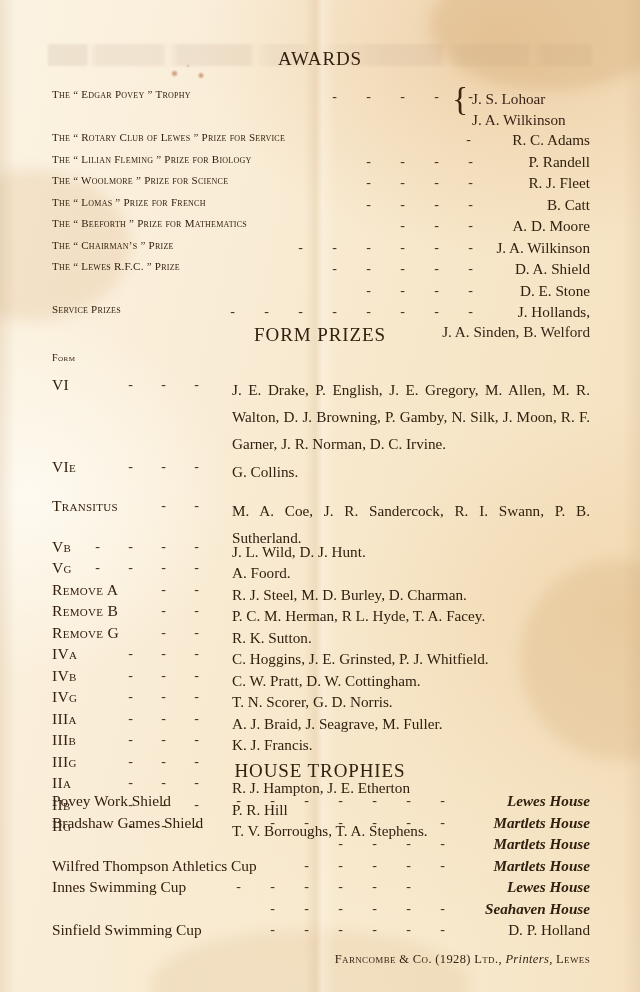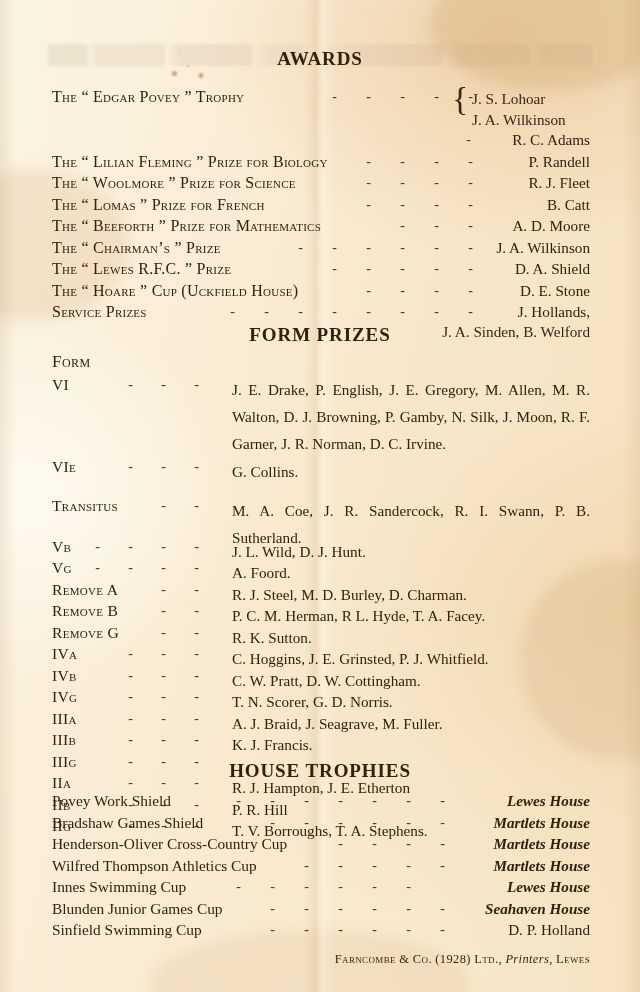--- a/index.html
+++ b/index.html
@@ -89,21 +89,21 @@
     position: relative;
     z-index: 4;
     width: 640px;
     height: 992px;
   }
   .abs { position: absolute; }
 
   h2.section-title {
     margin: 0;
     font-family: "Liberation Serif", "DejaVu Serif", serif;
-    font-weight: bold;
+    font-weight: normal;
     font-size: 19px;
     letter-spacing: .9px;
     text-align: center;
     color: #33200f;
     width: 640px;
   }
 
   
   .awards {
     position: absolute;
@@ -115,21 +115,21 @@
     position: relative;
     height: 21.5px;
     font-size: 14.5px;
   }
   .alabel {
     position: absolute;
     left: 0;
     top: 0;
     white-space: nowrap;
     font-variant: small-caps;
-    font-size: 16px;
+    font-size: 11px;
     letter-spacing: .25px;
     color: #34200f;
   }
   .aname {
     position: absolute;
     right: 0;
     top: 0;
     white-space: nowrap;
     font-size: 15.2px;
     color: #31200f;
@@ -186,21 +186,21 @@
     position: absolute;
     left: 52px;
     top: 352px;
     width: 538px;
   }
   .form-hdr {
     position: absolute;
     left: 0;
     top: 0;
     font-variant: small-caps;
-    font-size: 17px;
+    font-size: 10px;
     letter-spacing: .5px;
     color: #35210f;
   }
   .frow { position: relative; font-size: 15px; }
   .flabel {
     position: absolute;
     left: 0;
     top: 0;
     white-space: nowrap;
     font-variant: small-caps;
@@ -302,20 +302,21 @@
           <span>-</span><span>-</span><span>-</span><span>-</span><span>-</span>
         </span>
         <span class="brace">{</span>
         <span class="brace-names">
           <div>J. S. Lohoar</div>
           <div>J. A. Wilkinson</div>
         </span>
       </div>
 
       <div class="arow">
+        <span class="alabel">The “ Rotary Club of Lewes ” Prize for Service</span>
         <span class="leaders" style="left:400px;width:36px;">
           <span>-</span>
         </span>
         <span class="aname">R. C. Adams</span>
       </div>
 
       <div class="arow">
         <span class="alabel">The “ Lilian Fleming ” Prize for Biology</span>
         <span class="leaders" style="left:300px;width:136px;">
           <span>-</span><span>-</span><span>-</span><span>-</span>
@@ -357,21 +358,20 @@
 
       <div class="arow">
         <span class="alabel">The “ Lewes R.F.C. ” Prize</span>
         <span class="leaders" style="left:266px;width:170px;">
           <span>-</span><span>-</span><span>-</span><span>-</span><span>-</span>
         </span>
         <span class="aname">D. A. Shield</span>
       </div>
 
       <div class="arow">
-        <span class="alabel">The “ Hoare ” Cup (Uckfield House)</span>
         <span class="leaders" style="left:300px;width:136px;">
           <span>-</span><span>-</span><span>-</span><span>-</span>
         </span>
         <span class="aname">D. E. Stone</span>
       </div>
 
       <div class="arow" style="height:43px;">
         <span class="alabel">Service Prizes</span>
         <span class="leaders" style="left:164px;width:272px;">
           <span>-</span><span>-</span><span>-</span><span>-</span><span>-</span><span>-</span><span>-</span><span>-</span>
@@ -536,21 +536,20 @@
 
       <div class="hrow">
         <span class="hlabel">Bradshaw Games Shield</span>
         <span class="leaders" style="left:204px;width:204px;">
           <span>-</span><span>-</span><span>-</span><span>-</span><span>-</span><span>-</span>
         </span>
         <span class="hname">Martlets House</span>
       </div>
 
       <div class="hrow">
-        <span class="hlabel">Henderson-Oliver Cross-Country Cup</span>
         <span class="leaders" style="left:272px;width:136px;">
           <span>-</span><span>-</span><span>-</span><span>-</span>
         </span>
         <span class="hname">Martlets House</span>
       </div>
 
       <div class="hrow">
         <span class="hlabel">Wilfred Thompson Athletics Cup</span>
         <span class="leaders" style="left:238px;width:170px;">
           <span>-</span><span>-</span><span>-</span><span>-</span><span>-</span>
@@ -560,21 +559,20 @@
 
       <div class="hrow">
         <span class="hlabel">Innes Swimming Cup</span>
         <span class="leaders" style="left:170px;width:204px;">
           <span>-</span><span>-</span><span>-</span><span>-</span><span>-</span><span>-</span>
         </span>
         <span class="hname">Lewes House</span>
       </div>
 
       <div class="hrow">
-        <span class="hlabel">Blunden Junior Games Cup</span>
         <span class="leaders" style="left:204px;width:204px;">
           <span>-</span><span>-</span><span>-</span><span>-</span><span>-</span><span>-</span>
         </span>
         <span class="hname">Seahaven House</span>
       </div>
 
       <div class="hrow">
         <span class="hlabel">Sinfield Swimming Cup</span>
         <span class="leaders" style="left:204px;width:204px;">
           <span>-</span><span>-</span><span>-</span><span>-</span><span>-</span><span>-</span>

